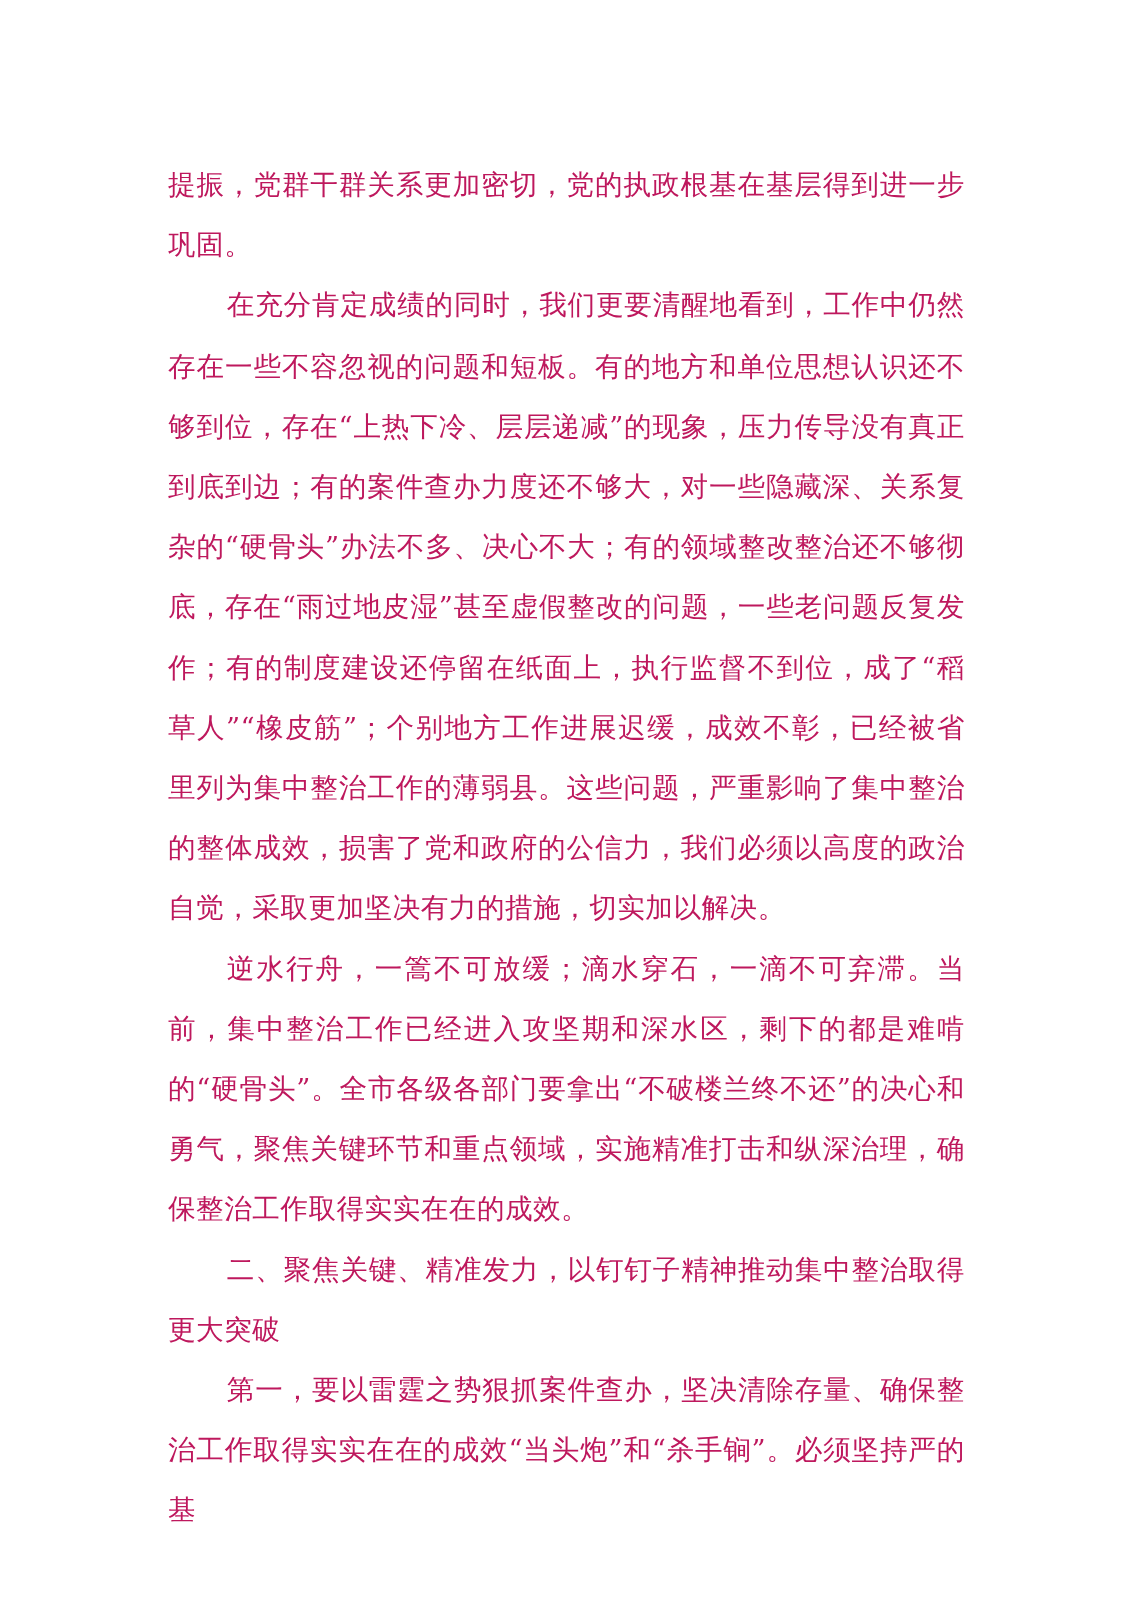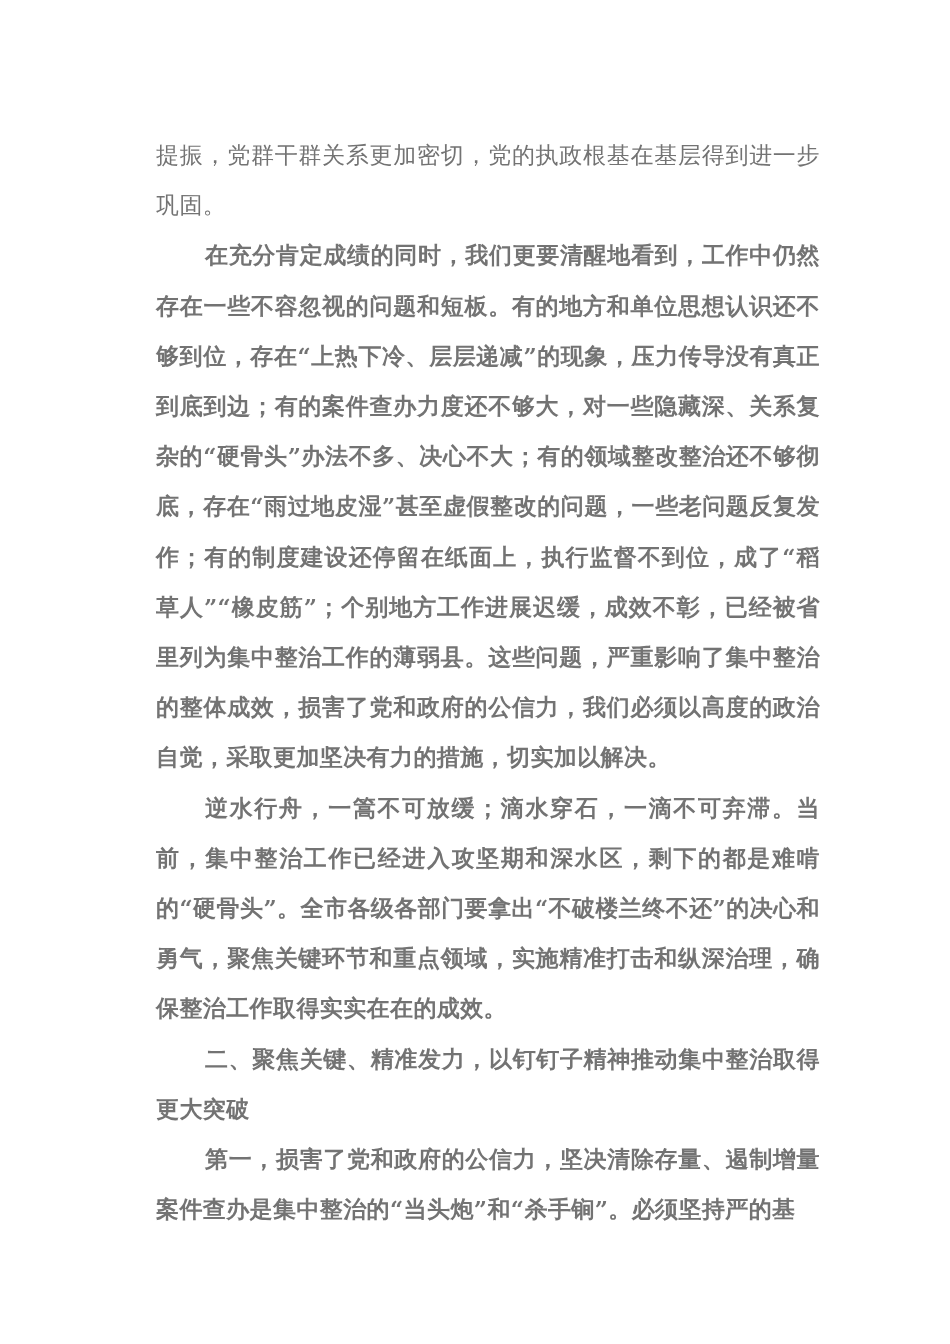--- a/index.html
+++ b/index.html
@@ -8,42 +8,41 @@
       background: #ffffff;
     }
     body {
       width: 950px;
       height: 1344px;
       position: relative;
       overflow: hidden;
     }
     .page {
       position: absolute;
-      left: 156px;
+      left: 140px;
       top: 130px;
       width: 664px;
       font-family: "DejaVu Serif", "Liberation Serif", serif;
       font-size: 23px;
       line-height: 50.2px;
-      color: #737373;
+      color: #be185d;
       letter-spacing: 0.4px;
     }
     .para {
       margin: 0;
       padding: 0;
       text-align: justify;
       text-justify: inter-character;
     }
     .indent {
       text-indent: 49px;
-      font-weight: bold;
     }
   </style>
 </head>
 <body>
 
 <div class="page">
   <p class="para">提振，党群干群关系更加密切，党的执政根基在基层得到进一步巩固。</p>
   <p class="para indent">在充分肯定成绩的同时，我们更要清醒地看到，工作中仍然存在一些不容忽视的问题和短板。有的地方和单位思想认识还不够到位，存在“上热下冷、层层递减”的现象，压力传导没有真正到底到边；有的案件查办力度还不够大，对一些隐藏深、关系复杂的“硬骨头”办法不多、决心不大；有的领域整改整治还不够彻底，存在“雨过地皮湿”甚至虚假整改的问题，一些老问题反复发作；有的制度建设还停留在纸面上，执行监督不到位，成了“稻草人”“橡皮筋”；个别地方工作进展迟缓，成效不彰，已经被省里列为集中整治工作的薄弱县。这些问题，严重影响了集中整治的整体成效，损害了党和政府的公信力，我们必须以高度的政治自觉，采取更加坚决有力的措施，切实加以解决。</p>
   <p class="para indent">逆水行舟，一篙不可放缓；滴水穿石，一滴不可弃滞。当前，集中整治工作已经进入攻坚期和深水区，剩下的都是难啃的“硬骨头”。全市各级各部门要拿出“不破楼兰终不还”的决心和勇气，聚焦关键环节和重点领域，实施精准打击和纵深治理，确保整治工作取得实实在在的成效。</p>
   <p class="para indent">二、聚焦关键、精准发力，以钉钉子精神推动集中整治取得更大突破</p>
-  <p class="para indent">第一，损害了党和政府的公信力，坚决清除存量、遏制增量案件查办是集中整治的“当头炮”和“杀手锏”。必须坚持严的基</p>
+  <p class="para indent">第一，要以雷霆之势狠抓案件查办，坚决清除存量、确保整治工作取得实实在在的成效“当头炮”和“杀手锏”。必须坚持严的基</p>
 </div>
 
 </body></html>

